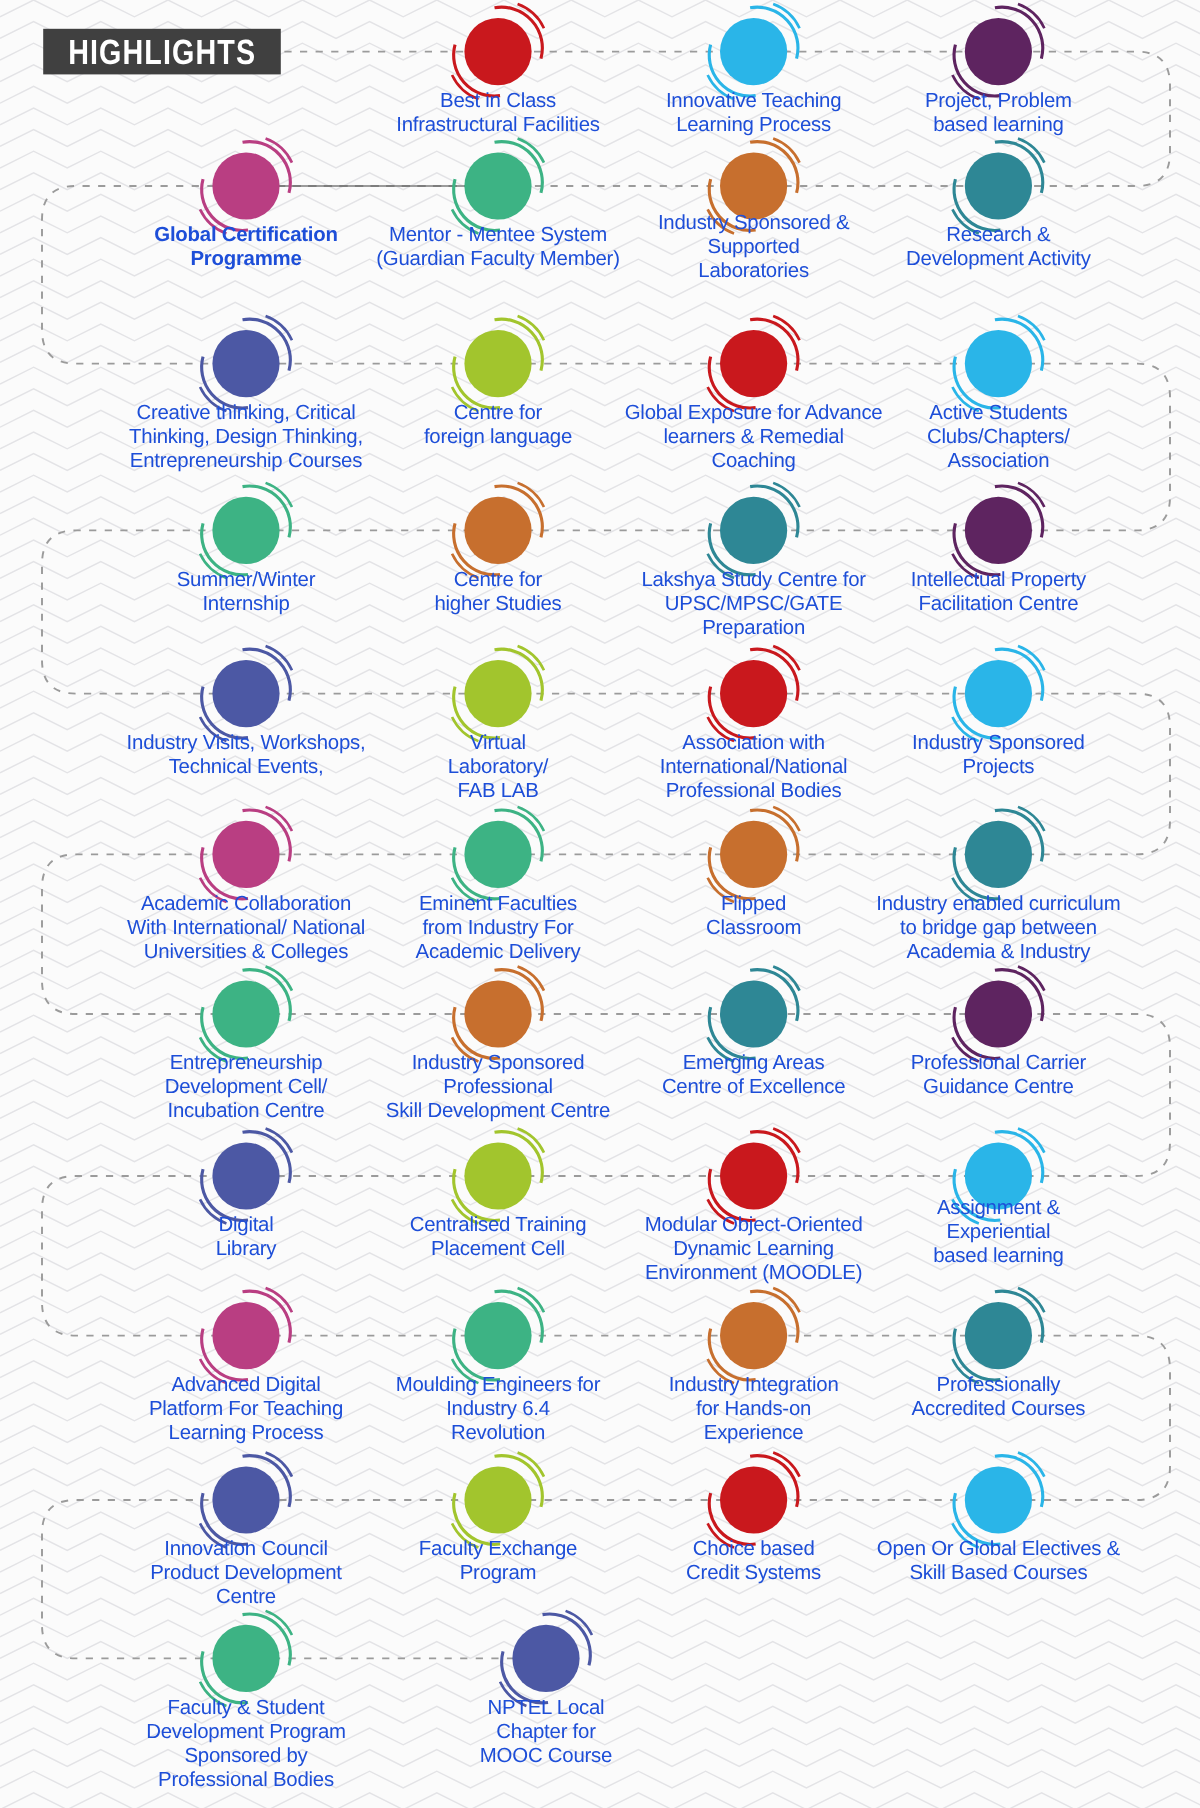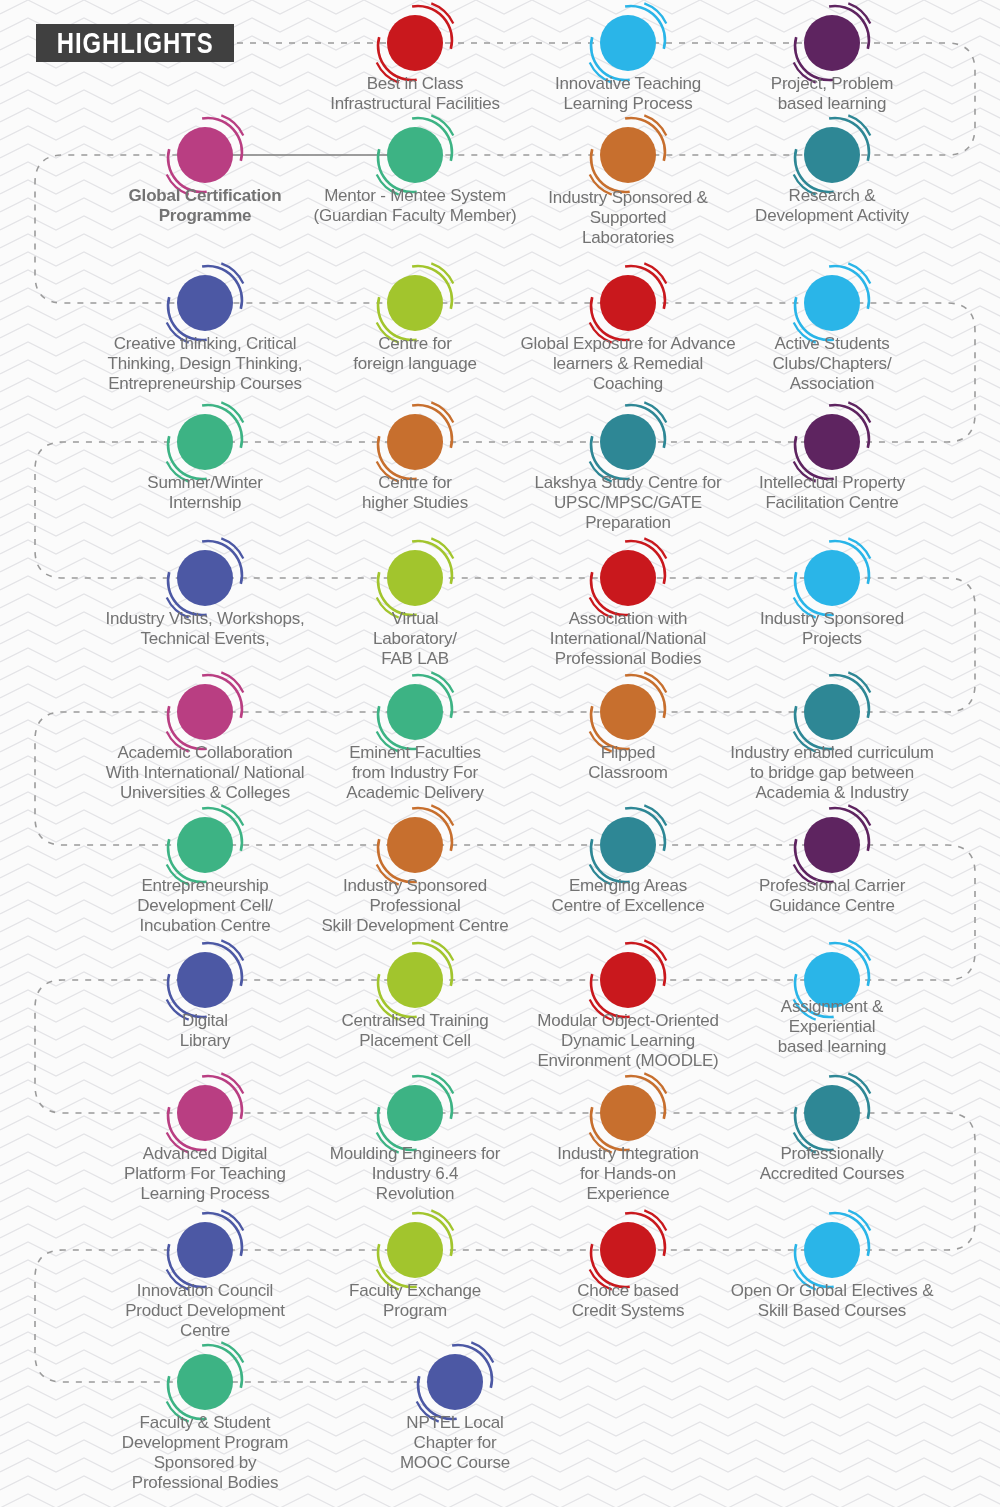--- a/index.html
+++ b/index.html
@@ -16,21 +16,21 @@
     display:flex;align-items:center;justify-content:center;z-index:3;
   }
   .banner span{
     color:#ffffff;font-weight:700;font-size:26px;letter-spacing:1px;
     transform:scale(0.92,1.12);white-space:nowrap;
   }
   .node{position:absolute;z-index:2;}
   .dot-svg{position:absolute;width:96px;height:96px;left:0;top:0;}
   .label{
     position:absolute;width:250px;text-align:center;
-    font-size:17px;line-height:1.18;letter-spacing:-0.2px;color:#737373;
+    font-size:17px;line-height:1.18;letter-spacing:-0.2px;color:#1d4ed8;
     white-space:pre-line;font-weight:400;
   }
 </style>
 </head>
 <body>
 
 <svg id="bg-svg" xmlns="http://www.w3.org/2000/svg">
   <path id="zigzag-path" fill="none" stroke-width="1.2" d="M0 14l28 -14l28 14l28 -14l28 14l28 -14l28 14l28 -14l28 14l28 -14l28 14l28 -14l28 14l28 -14l28 14l28 -14l28 14l28 -14l28 14l28 -14l28 14l28 -14l28 14l28 -14l28 14l28 -14l28 14l28 -14l28 14l28 -14l28 14l28 -14l28 14l28 -14l28 14l28 -14l28 14M0 32l28 -14l28 14l28 -14l28 14l28 -14l28 14l28 -14l28 14l28 -14l28 14l28 -14l28 14l28 -14l28 14l28 -14l28 14l28 -14l28 14l28 -14l28 14l28 -14l28 14l28 -14l28 14l28 -14l28 14l28 -14l28 14l28 -14l28 14l28 -14l28 14l28 -14l28 14l28 -14l28 14M0 50l28 -14l28 14l28 -14l28 14l28 -14l28 14l28 -14l28 14l28 -14l28 14l28 -14l28 14l28 -14l28 14l28 -14l28 14l28 -14l28 14l28 -14l28 14l28 -14l28 14l28 -14l28 14l28 -14l28 14l28 -14l28 14l28 -14l28 14l28 -14l28 14l28 -14l28 14l28 -14l28 14M0 68l28 -14l28 14l28 -14l28 14l28 -14l28 14l28 -14l28 14l28 -14l28 14l28 -14l28 14l28 -14l28 14l28 -14l28 14l28 -14l28 14l28 -14l28 14l28 -14l28 14l28 -14l28 14l28 -14l28 14l28 -14l28 14l28 -14l28 14l28 -14l28 14l28 -14l28 14l28 -14l28 14M0 86l28 -14l28 14l28 -14l28 14l28 -14l28 14l28 -14l28 14l28 -14l28 14l28 -14l28 14l28 -14l28 14l28 -14l28 14l28 -14l28 14l28 -14l28 14l28 -14l28 14l28 -14l28 14l28 -14l28 14l28 -14l28 14l28 -14l28 14l28 -14l28 14l28 -14l28 14l28 -14l28 14M0 104l28 -14l28 14l28 -14l28 14l28 -14l28 14l28 -14l28 14l28 -14l28 14l28 -14l28 14l28 -14l28 14l28 -14l28 14l28 -14l28 14l28 -14l28 14l28 -14l28 14l28 -14l28 14l28 -14l28 14l28 -14l28 14l28 -14l28 14l28 -14l28 14l28 -14l28 14l28 -14l28 14M0 122l28 -14l28 14l28 -14l28 14l28 -14l28 14l28 -14l28 14l28 -14l28 14l28 -14l28 14l28 -14l28 14l28 -14l28 14l28 -14l28 14l28 -14l28 14l28 -14l28 14l28 -14l28 14l28 -14l28 14l28 -14l28 14l28 -14l28 14l28 -14l28 14l28 -14l28 14l28 -14l28 14M0 140l28 -14l28 14l28 -14l28 14l28 -14l28 14l28 -14l28 14l28 -14l28 14l28 -14l28 14l28 -14l28 14l28 -14l28 14l28 -14l28 14l28 -14l28 14l28 -14l28 14l28 -14l28 14l28 -14l28 14l28 -14l28 14l28 -14l28 14l28 -14l28 14l28 -14l28 14l28 -14l28 14M0 158l28 -14l28 14l28 -14l28 14l28 -14l28 14l28 -14l28 14l28 -14l28 14l28 -14l28 14l28 -14l28 14l28 -14l28 14l28 -14l28 14l28 -14l28 14l28 -14l28 14l28 -14l28 14l28 -14l28 14l28 -14l28 14l28 -14l28 14l28 -14l28 14l28 -14l28 14l28 -14l28 14M0 176l28 -14l28 14l28 -14l28 14l28 -14l28 14l28 -14l28 14l28 -14l28 14l28 -14l28 14l28 -14l28 14l28 -14l28 14l28 -14l28 14l28 -14l28 14l28 -14l28 14l28 -14l28 14l28 -14l28 14l28 -14l28 14l28 -14l28 14l28 -14l28 14l28 -14l28 14l28 -14l28 14M0 194l28 -14l28 14l28 -14l28 14l28 -14l28 14l28 -14l28 14l28 -14l28 14l28 -14l28 14l28 -14l28 14l28 -14l28 14l28 -14l28 14l28 -14l28 14l28 -14l28 14l28 -14l28 14l28 -14l28 14l28 -14l28 14l28 -14l28 14l28 -14l28 14l28 -14l28 14l28 -14l28 14M0 212l28 -14l28 14l28 -14l28 14l28 -14l28 14l28 -14l28 14l28 -14l28 14l28 -14l28 14l28 -14l28 14l28 -14l28 14l28 -14l28 14l28 -14l28 14l28 -14l28 14l28 -14l28 14l28 -14l28 14l28 -14l28 14l28 -14l28 14l28 -14l28 14l28 -14l28 14l28 -14l28 14M0 230l28 -14l28 14l28 -14l28 14l28 -14l28 14l28 -14l28 14l28 -14l28 14l28 -14l28 14l28 -14l28 14l28 -14l28 14l28 -14l28 14l28 -14l28 14l28 -14l28 14l28 -14l28 14l28 -14l28 14l28 -14l28 14l28 -14l28 14l28 -14l28 14l28 -14l28 14l28 -14l28 14M0 248l28 -14l28 14l28 -14l28 14l28 -14l28 14l28 -14l28 14l28 -14l28 14l28 -14l28 14l28 -14l28 14l28 -14l28 14l28 -14l28 14l28 -14l28 14l28 -14l28 14l28 -14l28 14l28 -14l28 14l28 -14l28 14l28 -14l28 14l28 -14l28 14l28 -14l28 14l28 -14l28 14M0 266l28 -14l28 14l28 -14l28 14l28 -14l28 14l28 -14l28 14l28 -14l28 14l28 -14l28 14l28 -14l28 14l28 -14l28 14l28 -14l28 14l28 -14l28 14l28 -14l28 14l28 -14l28 14l28 -14l28 14l28 -14l28 14l28 -14l28 14l28 -14l28 14l28 -14l28 14l28 -14l28 14M0 284l28 -14l28 14l28 -14l28 14l28 -14l28 14l28 -14l28 14l28 -14l28 14l28 -14l28 14l28 -14l28 14l28 -14l28 14l28 -14l28 14l28 -14l28 14l28 -14l28 14l28 -14l28 14l28 -14l28 14l28 -14l28 14l28 -14l28 14l28 -14l28 14l28 -14l28 14l28 -14l28 14M0 302l28 -14l28 14l28 -14l28 14l28 -14l28 14l28 -14l28 14l28 -14l28 14l28 -14l28 14l28 -14l28 14l28 -14l28 14l28 -14l28 14l28 -14l28 14l28 -14l28 14l28 -14l28 14l28 -14l28 14l28 -14l28 14l28 -14l28 14l28 -14l28 14l28 -14l28 14l28 -14l28 14M0 320l28 -14l28 14l28 -14l28 14l28 -14l28 14l28 -14l28 14l28 -14l28 14l28 -14l28 14l28 -14l28 14l28 -14l28 14l28 -14l28 14l28 -14l28 14l28 -14l28 14l28 -14l28 14l28 -14l28 14l28 -14l28 14l28 -14l28 14l28 -14l28 14l28 -14l28 14l28 -14l28 14M0 338l28 -14l28 14l28 -14l28 14l28 -14l28 14l28 -14l28 14l28 -14l28 14l28 -14l28 14l28 -14l28 14l28 -14l28 14l28 -14l28 14l28 -14l28 14l28 -14l28 14l28 -14l28 14l28 -14l28 14l28 -14l28 14l28 -14l28 14l28 -14l28 14l28 -14l28 14l28 -14l28 14M0 356l28 -14l28 14l28 -14l28 14l28 -14l28 14l28 -14l28 14l28 -14l28 14l28 -14l28 14l28 -14l28 14l28 -14l28 14l28 -14l28 14l28 -14l28 14l28 -14l28 14l28 -14l28 14l28 -14l28 14l28 -14l28 14l28 -14l28 14l28 -14l28 14l28 -14l28 14l28 -14l28 14M0 374l28 -14l28 14l28 -14l28 14l28 -14l28 14l28 -14l28 14l28 -14l28 14l28 -14l28 14l28 -14l28 14l28 -14l28 14l28 -14l28 14l28 -14l28 14l28 -14l28 14l28 -14l28 14l28 -14l28 14l28 -14l28 14l28 -14l28 14l28 -14l28 14l28 -14l28 14l28 -14l28 14M0 392l28 -14l28 14l28 -14l28 14l28 -14l28 14l28 -14l28 14l28 -14l28 14l28 -14l28 14l28 -14l28 14l28 -14l28 14l28 -14l28 14l28 -14l28 14l28 -14l28 14l28 -14l28 14l28 -14l28 14l28 -14l28 14l28 -14l28 14l28 -14l28 14l28 -14l28 14l28 -14l28 14M0 410l28 -14l28 14l28 -14l28 14l28 -14l28 14l28 -14l28 14l28 -14l28 14l28 -14l28 14l28 -14l28 14l28 -14l28 14l28 -14l28 14l28 -14l28 14l28 -14l28 14l28 -14l28 14l28 -14l28 14l28 -14l28 14l28 -14l28 14l28 -14l28 14l28 -14l28 14l28 -14l28 14M0 428l28 -14l28 14l28 -14l28 14l28 -14l28 14l28 -14l28 14l28 -14l28 14l28 -14l28 14l28 -14l28 14l28 -14l28 14l28 -14l28 14l28 -14l28 14l28 -14l28 14l28 -14l28 14l28 -14l28 14l28 -14l28 14l28 -14l28 14l28 -14l28 14l28 -14l28 14l28 -14l28 14M0 446l28 -14l28 14l28 -14l28 14l28 -14l28 14l28 -14l28 14l28 -14l28 14l28 -14l28 14l28 -14l28 14l28 -14l28 14l28 -14l28 14l28 -14l28 14l28 -14l28 14l28 -14l28 14l28 -14l28 14l28 -14l28 14l28 -14l28 14l28 -14l28 14l28 -14l28 14l28 -14l28 14M0 464l28 -14l28 14l28 -14l28 14l28 -14l28 14l28 -14l28 14l28 -14l28 14l28 -14l28 14l28 -14l28 14l28 -14l28 14l28 -14l28 14l28 -14l28 14l28 -14l28 14l28 -14l28 14l28 -14l28 14l28 -14l28 14l28 -14l28 14l28 -14l28 14l28 -14l28 14l28 -14l28 14M0 482l28 -14l28 14l28 -14l28 14l28 -14l28 14l28 -14l28 14l28 -14l28 14l28 -14l28 14l28 -14l28 14l28 -14l28 14l28 -14l28 14l28 -14l28 14l28 -14l28 14l28 -14l28 14l28 -14l28 14l28 -14l28 14l28 -14l28 14l28 -14l28 14l28 -14l28 14l28 -14l28 14M0 500l28 -14l28 14l28 -14l28 14l28 -14l28 14l28 -14l28 14l28 -14l28 14l28 -14l28 14l28 -14l28 14l28 -14l28 14l28 -14l28 14l28 -14l28 14l28 -14l28 14l28 -14l28 14l28 -14l28 14l28 -14l28 14l28 -14l28 14l28 -14l28 14l28 -14l28 14l28 -14l28 14M0 518l28 -14l28 14l28 -14l28 14l28 -14l28 14l28 -14l28 14l28 -14l28 14l28 -14l28 14l28 -14l28 14l28 -14l28 14l28 -14l28 14l28 -14l28 14l28 -14l28 14l28 -14l28 14l28 -14l28 14l28 -14l28 14l28 -14l28 14l28 -14l28 14l28 -14l28 14l28 -14l28 14M0 536l28 -14l28 14l28 -14l28 14l28 -14l28 14l28 -14l28 14l28 -14l28 14l28 -14l28 14l28 -14l28 14l28 -14l28 14l28 -14l28 14l28 -14l28 14l28 -14l28 14l28 -14l28 14l28 -14l28 14l28 -14l28 14l28 -14l28 14l28 -14l28 14l28 -14l28 14l28 -14l28 14M0 554l28 -14l28 14l28 -14l28 14l28 -14l28 14l28 -14l28 14l28 -14l28 14l28 -14l28 14l28 -14l28 14l28 -14l28 14l28 -14l28 14l28 -14l28 14l28 -14l28 14l28 -14l28 14l28 -14l28 14l28 -14l28 14l28 -14l28 14l28 -14l28 14l28 -14l28 14l28 -14l28 14M0 572l28 -14l28 14l28 -14l28 14l28 -14l28 14l28 -14l28 14l28 -14l28 14l28 -14l28 14l28 -14l28 14l28 -14l28 14l28 -14l28 14l28 -14l28 14l28 -14l28 14l28 -14l28 14l28 -14l28 14l28 -14l28 14l28 -14l28 14l28 -14l28 14l28 -14l28 14l28 -14l28 14M0 590l28 -14l28 14l28 -14l28 14l28 -14l28 14l28 -14l28 14l28 -14l28 14l28 -14l28 14l28 -14l28 14l28 -14l28 14l28 -14l28 14l28 -14l28 14l28 -14l28 14l28 -14l28 14l28 -14l28 14l28 -14l28 14l28 -14l28 14l28 -14l28 14l28 -14l28 14l28 -14l28 14M0 608l28 -14l28 14l28 -14l28 14l28 -14l28 14l28 -14l28 14l28 -14l28 14l28 -14l28 14l28 -14l28 14l28 -14l28 14l28 -14l28 14l28 -14l28 14l28 -14l28 14l28 -14l28 14l28 -14l28 14l28 -14l28 14l28 -14l28 14l28 -14l28 14l28 -14l28 14l28 -14l28 14M0 626l28 -14l28 14l28 -14l28 14l28 -14l28 14l28 -14l28 14l28 -14l28 14l28 -14l28 14l28 -14l28 14l28 -14l28 14l28 -14l28 14l28 -14l28 14l28 -14l28 14l28 -14l28 14l28 -14l28 14l28 -14l28 14l28 -14l28 14l28 -14l28 14l28 -14l28 14l28 -14l28 14M0 644l28 -14l28 14l28 -14l28 14l28 -14l28 14l28 -14l28 14l28 -14l28 14l28 -14l28 14l28 -14l28 14l28 -14l28 14l28 -14l28 14l28 -14l28 14l28 -14l28 14l28 -14l28 14l28 -14l28 14l28 -14l28 14l28 -14l28 14l28 -14l28 14l28 -14l28 14l28 -14l28 14M0 662l28 -14l28 14l28 -14l28 14l28 -14l28 14l28 -14l28 14l28 -14l28 14l28 -14l28 14l28 -14l28 14l28 -14l28 14l28 -14l28 14l28 -14l28 14l28 -14l28 14l28 -14l28 14l28 -14l28 14l28 -14l28 14l28 -14l28 14l28 -14l28 14l28 -14l28 14l28 -14l28 14M0 680l28 -14l28 14l28 -14l28 14l28 -14l28 14l28 -14l28 14l28 -14l28 14l28 -14l28 14l28 -14l28 14l28 -14l28 14l28 -14l28 14l28 -14l28 14l28 -14l28 14l28 -14l28 14l28 -14l28 14l28 -14l28 14l28 -14l28 14l28 -14l28 14l28 -14l28 14l28 -14l28 14M0 698l28 -14l28 14l28 -14l28 14l28 -14l28 14l28 -14l28 14l28 -14l28 14l28 -14l28 14l28 -14l28 14l28 -14l28 14l28 -14l28 14l28 -14l28 14l28 -14l28 14l28 -14l28 14l28 -14l28 14l28 -14l28 14l28 -14l28 14l28 -14l28 14l28 -14l28 14l28 -14l28 14M0 716l28 -14l28 14l28 -14l28 14l28 -14l28 14l28 -14l28 14l28 -14l28 14l28 -14l28 14l28 -14l28 14l28 -14l28 14l28 -14l28 14l28 -14l28 14l28 -14l28 14l28 -14l28 14l28 -14l28 14l28 -14l28 14l28 -14l28 14l28 -14l28 14l28 -14l28 14l28 -14l28 14M0 734l28 -14l28 14l28 -14l28 14l28 -14l28 14l28 -14l28 14l28 -14l28 14l28 -14l28 14l28 -14l28 14l28 -14l28 14l28 -14l28 14l28 -14l28 14l28 -14l28 14l28 -14l28 14l28 -14l28 14l28 -14l28 14l28 -14l28 14l28 -14l28 14l28 -14l28 14l28 -14l28 14M0 752l28 -14l28 14l28 -14l28 14l28 -14l28 14l28 -14l28 14l28 -14l28 14l28 -14l28 14l28 -14l28 14l28 -14l28 14l28 -14l28 14l28 -14l28 14l28 -14l28 14l28 -14l28 14l28 -14l28 14l28 -14l28 14l28 -14l28 14l28 -14l28 14l28 -14l28 14l28 -14l28 14M0 770l28 -14l28 14l28 -14l28 14l28 -14l28 14l28 -14l28 14l28 -14l28 14l28 -14l28 14l28 -14l28 14l28 -14l28 14l28 -14l28 14l28 -14l28 14l28 -14l28 14l28 -14l28 14l28 -14l28 14l28 -14l28 14l28 -14l28 14l28 -14l28 14l28 -14l28 14l28 -14l28 14M0 788l28 -14l28 14l28 -14l28 14l28 -14l28 14l28 -14l28 14l28 -14l28 14l28 -14l28 14l28 -14l28 14l28 -14l28 14l28 -14l28 14l28 -14l28 14l28 -14l28 14l28 -14l28 14l28 -14l28 14l28 -14l28 14l28 -14l28 14l28 -14l28 14l28 -14l28 14l28 -14l28 14M0 806l28 -14l28 14l28 -14l28 14l28 -14l28 14l28 -14l28 14l28 -14l28 14l28 -14l28 14l28 -14l28 14l28 -14l28 14l28 -14l28 14l28 -14l28 14l28 -14l28 14l28 -14l28 14l28 -14l28 14l28 -14l28 14l28 -14l28 14l28 -14l28 14l28 -14l28 14l28 -14l28 14M0 824l28 -14l28 14l28 -14l28 14l28 -14l28 14l28 -14l28 14l28 -14l28 14l28 -14l28 14l28 -14l28 14l28 -14l28 14l28 -14l28 14l28 -14l28 14l28 -14l28 14l28 -14l28 14l28 -14l28 14l28 -14l28 14l28 -14l28 14l28 -14l28 14l28 -14l28 14l28 -14l28 14M0 842l28 -14l28 14l28 -14l28 14l28 -14l28 14l28 -14l28 14l28 -14l28 14l28 -14l28 14l28 -14l28 14l28 -14l28 14l28 -14l28 14l28 -14l28 14l28 -14l28 14l28 -14l28 14l28 -14l28 14l28 -14l28 14l28 -14l28 14l28 -14l28 14l28 -14l28 14l28 -14l28 14M0 860l28 -14l28 14l28 -14l28 14l28 -14l28 14l28 -14l28 14l28 -14l28 14l28 -14l28 14l28 -14l28 14l28 -14l28 14l28 -14l28 14l28 -14l28 14l28 -14l28 14l28 -14l28 14l28 -14l28 14l28 -14l28 14l28 -14l28 14l28 -14l28 14l28 -14l28 14l28 -14l28 14M0 878l28 -14l28 14l28 -14l28 14l28 -14l28 14l28 -14l28 14l28 -14l28 14l28 -14l28 14l28 -14l28 14l28 -14l28 14l28 -14l28 14l28 -14l28 14l28 -14l28 14l28 -14l28 14l28 -14l28 14l28 -14l28 14l28 -14l28 14l28 -14l28 14l28 -14l28 14l28 -14l28 14M0 896l28 -14l28 14l28 -14l28 14l28 -14l28 14l28 -14l28 14l28 -14l28 14l28 -14l28 14l28 -14l28 14l28 -14l28 14l28 -14l28 14l28 -14l28 14l28 -14l28 14l28 -14l28 14l28 -14l28 14l28 -14l28 14l28 -14l28 14l28 -14l28 14l28 -14l28 14l28 -14l28 14M0 914l28 -14l28 14l28 -14l28 14l28 -14l28 14l28 -14l28 14l28 -14l28 14l28 -14l28 14l28 -14l28 14l28 -14l28 14l28 -14l28 14l28 -14l28 14l28 -14l28 14l28 -14l28 14l28 -14l28 14l28 -14l28 14l28 -14l28 14l28 -14l28 14l28 -14l28 14l28 -14l28 14M0 932l28 -14l28 14l28 -14l28 14l28 -14l28 14l28 -14l28 14l28 -14l28 14l28 -14l28 14l28 -14l28 14l28 -14l28 14l28 -14l28 14l28 -14l28 14l28 -14l28 14l28 -14l28 14l28 -14l28 14l28 -14l28 14l28 -14l28 14l28 -14l28 14l28 -14l28 14l28 -14l28 14M0 950l28 -14l28 14l28 -14l28 14l28 -14l28 14l28 -14l28 14l28 -14l28 14l28 -14l28 14l28 -14l28 14l28 -14l28 14l28 -14l28 14l28 -14l28 14l28 -14l28 14l28 -14l28 14l28 -14l28 14l28 -14l28 14l28 -14l28 14l28 -14l28 14l28 -14l28 14l28 -14l28 14M0 968l28 -14l28 14l28 -14l28 14l28 -14l28 14l28 -14l28 14l28 -14l28 14l28 -14l28 14l28 -14l28 14l28 -14l28 14l28 -14l28 14l28 -14l28 14l28 -14l28 14l28 -14l28 14l28 -14l28 14l28 -14l28 14l28 -14l28 14l28 -14l28 14l28 -14l28 14l28 -14l28 14M0 986l28 -14l28 14l28 -14l28 14l28 -14l28 14l28 -14l28 14l28 -14l28 14l28 -14l28 14l28 -14l28 14l28 -14l28 14l28 -14l28 14l28 -14l28 14l28 -14l28 14l28 -14l28 14l28 -14l28 14l28 -14l28 14l28 -14l28 14l28 -14l28 14l28 -14l28 14l28 -14l28 14M0 1004l28 -14l28 14l28 -14l28 14l28 -14l28 14l28 -14l28 14l28 -14l28 14l28 -14l28 14l28 -14l28 14l28 -14l28 14l28 -14l28 14l28 -14l28 14l28 -14l28 14l28 -14l28 14l28 -14l28 14l28 -14l28 14l28 -14l28 14l28 -14l28 14l28 -14l28 14l28 -14l28 14M0 1022l28 -14l28 14l28 -14l28 14l28 -14l28 14l28 -14l28 14l28 -14l28 14l28 -14l28 14l28 -14l28 14l28 -14l28 14l28 -14l28 14l28 -14l28 14l28 -14l28 14l28 -14l28 14l28 -14l28 14l28 -14l28 14l28 -14l28 14l28 -14l28 14l28 -14l28 14l28 -14l28 14M0 1040l28 -14l28 14l28 -14l28 14l28 -14l28 14l28 -14l28 14l28 -14l28 14l28 -14l28 14l28 -14l28 14l28 -14l28 14l28 -14l28 14l28 -14l28 14l28 -14l28 14l28 -14l28 14l28 -14l28 14l28 -14l28 14l28 -14l28 14l28 -14l28 14l28 -14l28 14l28 -14l28 14M0 1058l28 -14l28 14l28 -14l28 14l28 -14l28 14l28 -14l28 14l28 -14l28 14l28 -14l28 14l28 -14l28 14l28 -14l28 14l28 -14l28 14l28 -14l28 14l28 -14l28 14l28 -14l28 14l28 -14l28 14l28 -14l28 14l28 -14l28 14l28 -14l28 14l28 -14l28 14l28 -14l28 14M0 1076l28 -14l28 14l28 -14l28 14l28 -14l28 14l28 -14l28 14l28 -14l28 14l28 -14l28 14l28 -14l28 14l28 -14l28 14l28 -14l28 14l28 -14l28 14l28 -14l28 14l28 -14l28 14l28 -14l28 14l28 -14l28 14l28 -14l28 14l28 -14l28 14l28 -14l28 14l28 -14l28 14M0 1094l28 -14l28 14l28 -14l28 14l28 -14l28 14l28 -14l28 14l28 -14l28 14l28 -14l28 14l28 -14l28 14l28 -14l28 14l28 -14l28 14l28 -14l28 14l28 -14l28 14l28 -14l28 14l28 -14l28 14l28 -14l28 14l28 -14l28 14l28 -14l28 14l28 -14l28 14l28 -14l28 14M0 1112l28 -14l28 14l28 -14l28 14l28 -14l28 14l28 -14l28 14l28 -14l28 14l28 -14l28 14l28 -14l28 14l28 -14l28 14l28 -14l28 14l28 -14l28 14l28 -14l28 14l28 -14l28 14l28 -14l28 14l28 -14l28 14l28 -14l28 14l28 -14l28 14l28 -14l28 14l28 -14l28 14M0 1130l28 -14l28 14l28 -14l28 14l28 -14l28 14l28 -14l28 14l28 -14l28 14l28 -14l28 14l28 -14l28 14l28 -14l28 14l28 -14l28 14l28 -14l28 14l28 -14l28 14l28 -14l28 14l28 -14l28 14l28 -14l28 14l28 -14l28 14l28 -14l28 14l28 -14l28 14l28 -14l28 14M0 1148l28 -14l28 14l28 -14l28 14l28 -14l28 14l28 -14l28 14l28 -14l28 14l28 -14l28 14l28 -14l28 14l28 -14l28 14l28 -14l28 14l28 -14l28 14l28 -14l28 14l28 -14l28 14l28 -14l28 14l28 -14l28 14l28 -14l28 14l28 -14l28 14l28 -14l28 14l28 -14l28 14M0 1166l28 -14l28 14l28 -14l28 14l28 -14l28 14l28 -14l28 14l28 -14l28 14l28 -14l28 14l28 -14l28 14l28 -14l28 14l28 -14l28 14l28 -14l28 14l28 -14l28 14l28 -14l28 14l28 -14l28 14l28 -14l28 14l28 -14l28 14l28 -14l28 14l28 -14l28 14l28 -14l28 14M0 1184l28 -14l28 14l28 -14l28 14l28 -14l28 14l28 -14l28 14l28 -14l28 14l28 -14l28 14l28 -14l28 14l28 -14l28 14l28 -14l28 14l28 -14l28 14l28 -14l28 14l28 -14l28 14l28 -14l28 14l28 -14l28 14l28 -14l28 14l28 -14l28 14l28 -14l28 14l28 -14l28 14M0 1202l28 -14l28 14l28 -14l28 14l28 -14l28 14l28 -14l28 14l28 -14l28 14l28 -14l28 14l28 -14l28 14l28 -14l28 14l28 -14l28 14l28 -14l28 14l28 -14l28 14l28 -14l28 14l28 -14l28 14l28 -14l28 14l28 -14l28 14l28 -14l28 14l28 -14l28 14l28 -14l28 14M0 1220l28 -14l28 14l28 -14l28 14l28 -14l28 14l28 -14l28 14l28 -14l28 14l28 -14l28 14l28 -14l28 14l28 -14l28 14l28 -14l28 14l28 -14l28 14l28 -14l28 14l28 -14l28 14l28 -14l28 14l28 -14l28 14l28 -14l28 14l28 -14l28 14l28 -14l28 14l28 -14l28 14M0 1238l28 -14l28 14l28 -14l28 14l28 -14l28 14l28 -14l28 14l28 -14l28 14l28 -14l28 14l28 -14l28 14l28 -14l28 14l28 -14l28 14l28 -14l28 14l28 -14l28 14l28 -14l28 14l28 -14l28 14l28 -14l28 14l28 -14l28 14l28 -14l28 14l28 -14l28 14l28 -14l28 14M0 1256l28 -14l28 14l28 -14l28 14l28 -14l28 14l28 -14l28 14l28 -14l28 14l28 -14l28 14l28 -14l28 14l28 -14l28 14l28 -14l28 14l28 -14l28 14l28 -14l28 14l28 -14l28 14l28 -14l28 14l28 -14l28 14l28 -14l28 14l28 -14l28 14l28 -14l28 14l28 -14l28 14M0 1274l28 -14l28 14l28 -14l28 14l28 -14l28 14l28 -14l28 14l28 -14l28 14l28 -14l28 14l28 -14l28 14l28 -14l28 14l28 -14l28 14l28 -14l28 14l28 -14l28 14l28 -14l28 14l28 -14l28 14l28 -14l28 14l28 -14l28 14l28 -14l28 14l28 -14l28 14l28 -14l28 14M0 1292l28 -14l28 14l28 -14l28 14l28 -14l28 14l28 -14l28 14l28 -14l28 14l28 -14l28 14l28 -14l28 14l28 -14l28 14l28 -14l28 14l28 -14l28 14l28 -14l28 14l28 -14l28 14l28 -14l28 14l28 -14l28 14l28 -14l28 14l28 -14l28 14l28 -14l28 14l28 -14l28 14M0 1310l28 -14l28 14l28 -14l28 14l28 -14l28 14l28 -14l28 14l28 -14l28 14l28 -14l28 14l28 -14l28 14l28 -14l28 14l28 -14l28 14l28 -14l28 14l28 -14l28 14l28 -14l28 14l28 -14l28 14l28 -14l28 14l28 -14l28 14l28 -14l28 14l28 -14l28 14l28 -14l28 14M0 1328l28 -14l28 14l28 -14l28 14l28 -14l28 14l28 -14l28 14l28 -14l28 14l28 -14l28 14l28 -14l28 14l28 -14l28 14l28 -14l28 14l28 -14l28 14l28 -14l28 14l28 -14l28 14l28 -14l28 14l28 -14l28 14l28 -14l28 14l28 -14l28 14l28 -14l28 14l28 -14l28 14M0 1346l28 -14l28 14l28 -14l28 14l28 -14l28 14l28 -14l28 14l28 -14l28 14l28 -14l28 14l28 -14l28 14l28 -14l28 14l28 -14l28 14l28 -14l28 14l28 -14l28 14l28 -14l28 14l28 -14l28 14l28 -14l28 14l28 -14l28 14l28 -14l28 14l28 -14l28 14l28 -14l28 14M0 1364l28 -14l28 14l28 -14l28 14l28 -14l28 14l28 -14l28 14l28 -14l28 14l28 -14l28 14l28 -14l28 14l28 -14l28 14l28 -14l28 14l28 -14l28 14l28 -14l28 14l28 -14l28 14l28 -14l28 14l28 -14l28 14l28 -14l28 14l28 -14l28 14l28 -14l28 14l28 -14l28 14M0 1382l28 -14l28 14l28 -14l28 14l28 -14l28 14l28 -14l28 14l28 -14l28 14l28 -14l28 14l28 -14l28 14l28 -14l28 14l28 -14l28 14l28 -14l28 14l28 -14l28 14l28 -14l28 14l28 -14l28 14l28 -14l28 14l28 -14l28 14l28 -14l28 14l28 -14l28 14l28 -14l28 14M0 1400l28 -14l28 14l28 -14l28 14l28 -14l28 14l28 -14l28 14l28 -14l28 14l28 -14l28 14l28 -14l28 14l28 -14l28 14l28 -14l28 14l28 -14l28 14l28 -14l28 14l28 -14l28 14l28 -14l28 14l28 -14l28 14l28 -14l28 14l28 -14l28 14l28 -14l28 14l28 -14l28 14M0 1418l28 -14l28 14l28 -14l28 14l28 -14l28 14l28 -14l28 14l28 -14l28 14l28 -14l28 14l28 -14l28 14l28 -14l28 14l28 -14l28 14l28 -14l28 14l28 -14l28 14l28 -14l28 14l28 -14l28 14l28 -14l28 14l28 -14l28 14l28 -14l28 14l28 -14l28 14l28 -14l28 14M0 1436l28 -14l28 14l28 -14l28 14l28 -14l28 14l28 -14l28 14l28 -14l28 14l28 -14l28 14l28 -14l28 14l28 -14l28 14l28 -14l28 14l28 -14l28 14l28 -14l28 14l28 -14l28 14l28 -14l28 14l28 -14l28 14l28 -14l28 14l28 -14l28 14l28 -14l28 14l28 -14l28 14M0 1454l28 -14l28 14l28 -14l28 14l28 -14l28 14l28 -14l28 14l28 -14l28 14l28 -14l28 14l28 -14l28 14l28 -14l28 14l28 -14l28 14l28 -14l28 14l28 -14l28 14l28 -14l28 14l28 -14l28 14l28 -14l28 14l28 -14l28 14l28 -14l28 14l28 -14l28 14l28 -14l28 14M0 1472l28 -14l28 14l28 -14l28 14l28 -14l28 14l28 -14l28 14l28 -14l28 14l28 -14l28 14l28 -14l28 14l28 -14l28 14l28 -14l28 14l28 -14l28 14l28 -14l28 14l28 -14l28 14l28 -14l28 14l28 -14l28 14l28 -14l28 14l28 -14l28 14l28 -14l28 14l28 -14l28 14M0 1490l28 -14l28 14l28 -14l28 14l28 -14l28 14l28 -14l28 14l28 -14l28 14l28 -14l28 14l28 -14l28 14l28 -14l28 14l28 -14l28 14l28 -14l28 14l28 -14l28 14l28 -14l28 14l28 -14l28 14l28 -14l28 14l28 -14l28 14l28 -14l28 14l28 -14l28 14l28 -14l28 14M0 1508l28 -14l28 14l28 -14l28 14l28 -14l28 14l28 -14l28 14l28 -14l28 14l28 -14l28 14l28 -14l28 14l28 -14l28 14l28 -14l28 14l28 -14l28 14l28 -14l28 14l28 -14l28 14l28 -14l28 14l28 -14l28 14l28 -14l28 14l28 -14l28 14l28 -14l28 14l28 -14l28 14" stroke="#e3e3e6"></path>
 </svg>
 
@@ -100,21 +100,21 @@
 (Guardian Faculty Member)</div>
     </div>
     <div class="node" style="left: 580px; top: 107px;">
       <svg viewBox="0 0 96 96" class="dot-svg">
         <circle cx="48" cy="48" r="28" fill="#c76f2e"></circle>
         <path d="M45.1 11.5 A34 34 0 0 1 83.8 53.8" fill="none" stroke="#c76f2e" stroke-width="2.6"></path>
         <path d="M12.2 42.2 A34 34 0 0 0 49.7 84.7" fill="none" stroke="#c76f2e" stroke-width="2.6"></path>
         <path d="M9.7 67.5 A39 39 0 0 0 31.7 87.6" fill="none" stroke="#c76f2e" stroke-width="2.2"></path>
         <path d="M64.3 8.4 A39 39 0 0 1 86.3 28.5" fill="none" stroke="#c76f2e" stroke-width="2.2"></path>
       </svg>
-      <div class="label" style="left: -77px; top: 81px; text-align: center;">Industry Sponsored &amp;
+      <div class="label" style="left: -77px; top: 69px; text-align: center;">Industry Sponsored &amp;
 Supported
 Laboratories</div>
     </div>
     <div class="node" style="left: 784px; top: 107px;">
       <svg viewBox="0 0 96 96" class="dot-svg">
         <circle cx="48" cy="48" r="28" fill="#2e8795"></circle>
         <path d="M45.1 11.5 A34 34 0 0 1 83.8 53.8" fill="none" stroke="#2e8795" stroke-width="2.6"></path>
         <path d="M12.2 42.2 A34 34 0 0 0 49.7 84.7" fill="none" stroke="#2e8795" stroke-width="2.6"></path>
         <path d="M9.7 67.5 A39 39 0 0 0 31.7 87.6" fill="none" stroke="#2e8795" stroke-width="2.2"></path>
         <path d="M64.3 8.4 A39 39 0 0 1 86.3 28.5" fill="none" stroke="#2e8795" stroke-width="2.2"></path>

